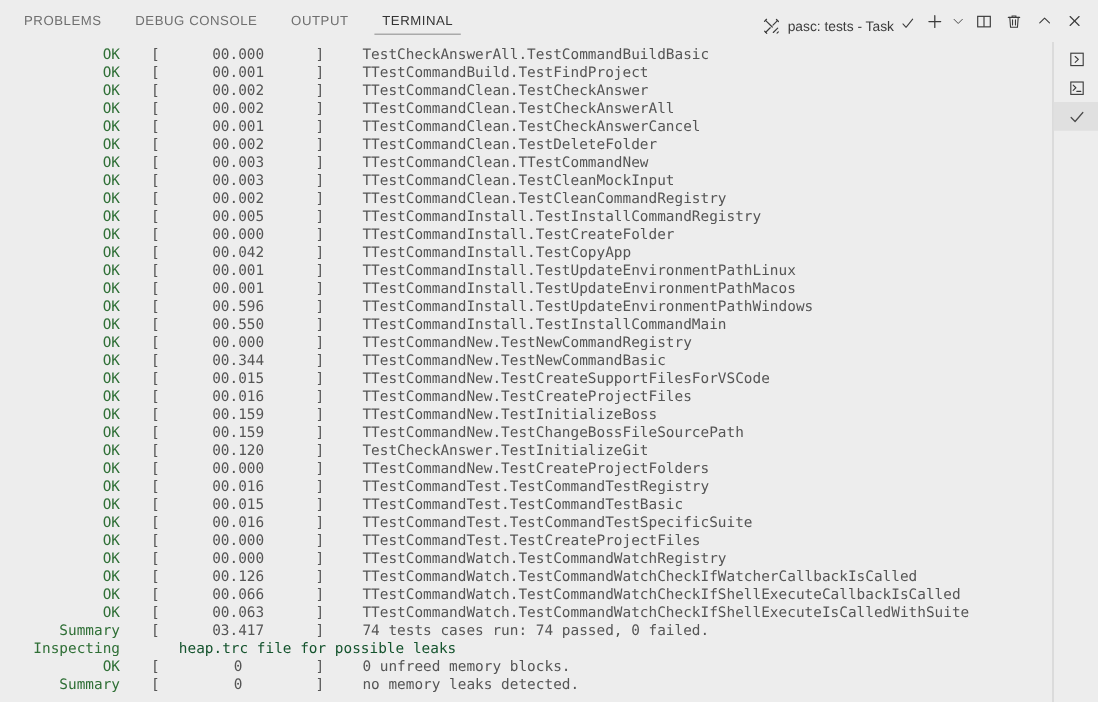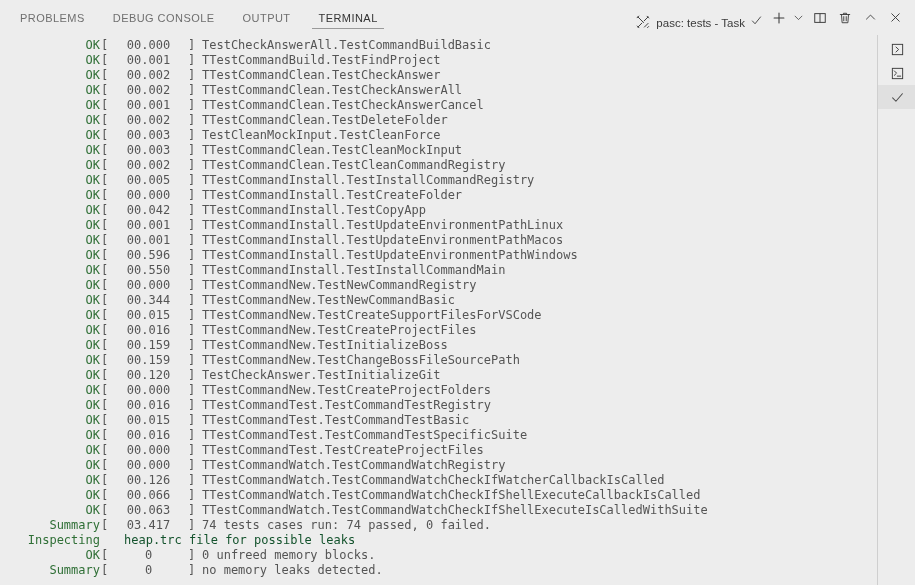--- a/index.html
+++ b/index.html
@@ -125,20 +125,21 @@
   }
   .term-line {
     height: 15px;
     line-height: 15px;
     font-family: "DejaVu Sans Mono", "Liberation Mono", monospace;
     font-size: 12px;
     color: #555555;
     white-space: pre;
     display: flex;
     align-items: baseline;
+    gap: 25px;
   }
   .col-status {
     display: inline-block;
     width: 100px;
     text-align: right;
     color: #2f6f36;
     flex: 0 0 auto;
   }
   .col-bracket-open {
     display: inline-block;
@@ -301,21 +302,21 @@
 
   <div class="panel-body">
 
     <div class="terminal" id="terminal-output">
         <div class="term-line"><span class="col-status">OK</span><span class="col-bracket-open">[</span><span class="col-time">00.000</span><span class="col-bracket-close">]</span><span class="col-msg">TestCheckAnswerAll.TestCommandBuildBasic</span></div>
         <div class="term-line"><span class="col-status">OK</span><span class="col-bracket-open">[</span><span class="col-time">00.001</span><span class="col-bracket-close">]</span><span class="col-msg">TTestCommandBuild.TestFindProject</span></div>
         <div class="term-line"><span class="col-status">OK</span><span class="col-bracket-open">[</span><span class="col-time">00.002</span><span class="col-bracket-close">]</span><span class="col-msg">TTestCommandClean.TestCheckAnswer</span></div>
         <div class="term-line"><span class="col-status">OK</span><span class="col-bracket-open">[</span><span class="col-time">00.002</span><span class="col-bracket-close">]</span><span class="col-msg">TTestCommandClean.TestCheckAnswerAll</span></div>
         <div class="term-line"><span class="col-status">OK</span><span class="col-bracket-open">[</span><span class="col-time">00.001</span><span class="col-bracket-close">]</span><span class="col-msg">TTestCommandClean.TestCheckAnswerCancel</span></div>
         <div class="term-line"><span class="col-status">OK</span><span class="col-bracket-open">[</span><span class="col-time">00.002</span><span class="col-bracket-close">]</span><span class="col-msg">TTestCommandClean.TestDeleteFolder</span></div>
-        <div class="term-line"><span class="col-status">OK</span><span class="col-bracket-open">[</span><span class="col-time">00.003</span><span class="col-bracket-close">]</span><span class="col-msg">TestCleanMockInput.TestCleanForce</span></div>
+        <div class="term-line"><span class="col-status">OK</span><span class="col-bracket-open">[</span><span class="col-time">00.003</span><span class="col-bracket-close">]</span><span class="col-msg">TTestCommandClean.TTestCommandNew</span></div>
         <div class="term-line"><span class="col-status">OK</span><span class="col-bracket-open">[</span><span class="col-time">00.003</span><span class="col-bracket-close">]</span><span class="col-msg">TTestCommandClean.TestCleanMockInput</span></div>
         <div class="term-line"><span class="col-status">OK</span><span class="col-bracket-open">[</span><span class="col-time">00.002</span><span class="col-bracket-close">]</span><span class="col-msg">TTestCommandClean.TestCleanCommandRegistry</span></div>
         <div class="term-line"><span class="col-status">OK</span><span class="col-bracket-open">[</span><span class="col-time">00.005</span><span class="col-bracket-close">]</span><span class="col-msg">TTestCommandInstall.TestInstallCommandRegistry</span></div>
         <div class="term-line"><span class="col-status">OK</span><span class="col-bracket-open">[</span><span class="col-time">00.000</span><span class="col-bracket-close">]</span><span class="col-msg">TTestCommandInstall.TestCreateFolder</span></div>
         <div class="term-line"><span class="col-status">OK</span><span class="col-bracket-open">[</span><span class="col-time">00.042</span><span class="col-bracket-close">]</span><span class="col-msg">TTestCommandInstall.TestCopyApp</span></div>
         <div class="term-line"><span class="col-status">OK</span><span class="col-bracket-open">[</span><span class="col-time">00.001</span><span class="col-bracket-close">]</span><span class="col-msg">TTestCommandInstall.TestUpdateEnvironmentPathLinux</span></div>
         <div class="term-line"><span class="col-status">OK</span><span class="col-bracket-open">[</span><span class="col-time">00.001</span><span class="col-bracket-close">]</span><span class="col-msg">TTestCommandInstall.TestUpdateEnvironmentPathMacos</span></div>
         <div class="term-line"><span class="col-status">OK</span><span class="col-bracket-open">[</span><span class="col-time">00.596</span><span class="col-bracket-close">]</span><span class="col-msg">TTestCommandInstall.TestUpdateEnvironmentPathWindows</span></div>
         <div class="term-line"><span class="col-status">OK</span><span class="col-bracket-open">[</span><span class="col-time">00.550</span><span class="col-bracket-close">]</span><span class="col-msg">TTestCommandInstall.TestInstallCommandMain</span></div>
         <div class="term-line"><span class="col-status">OK</span><span class="col-bracket-open">[</span><span class="col-time">00.000</span><span class="col-bracket-close">]</span><span class="col-msg">TTestCommandNew.TestNewCommandRegistry</span></div>

